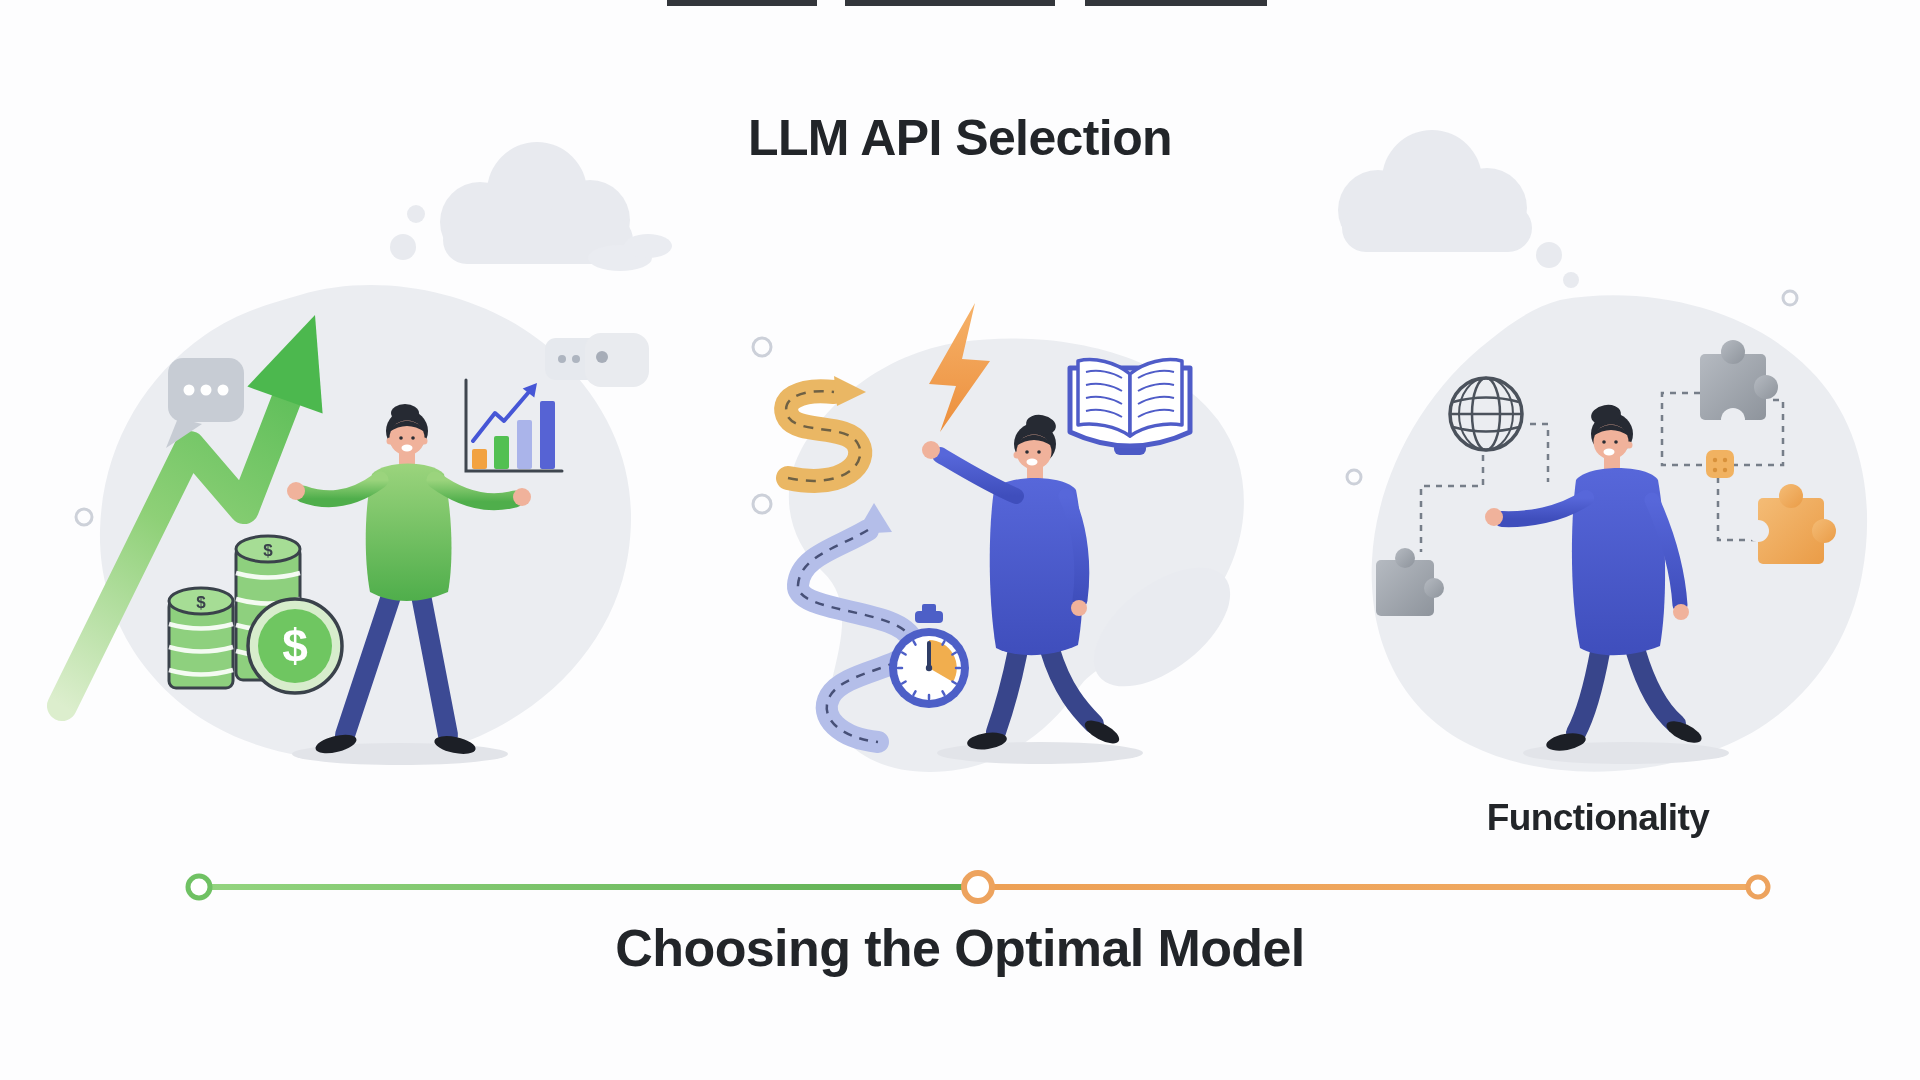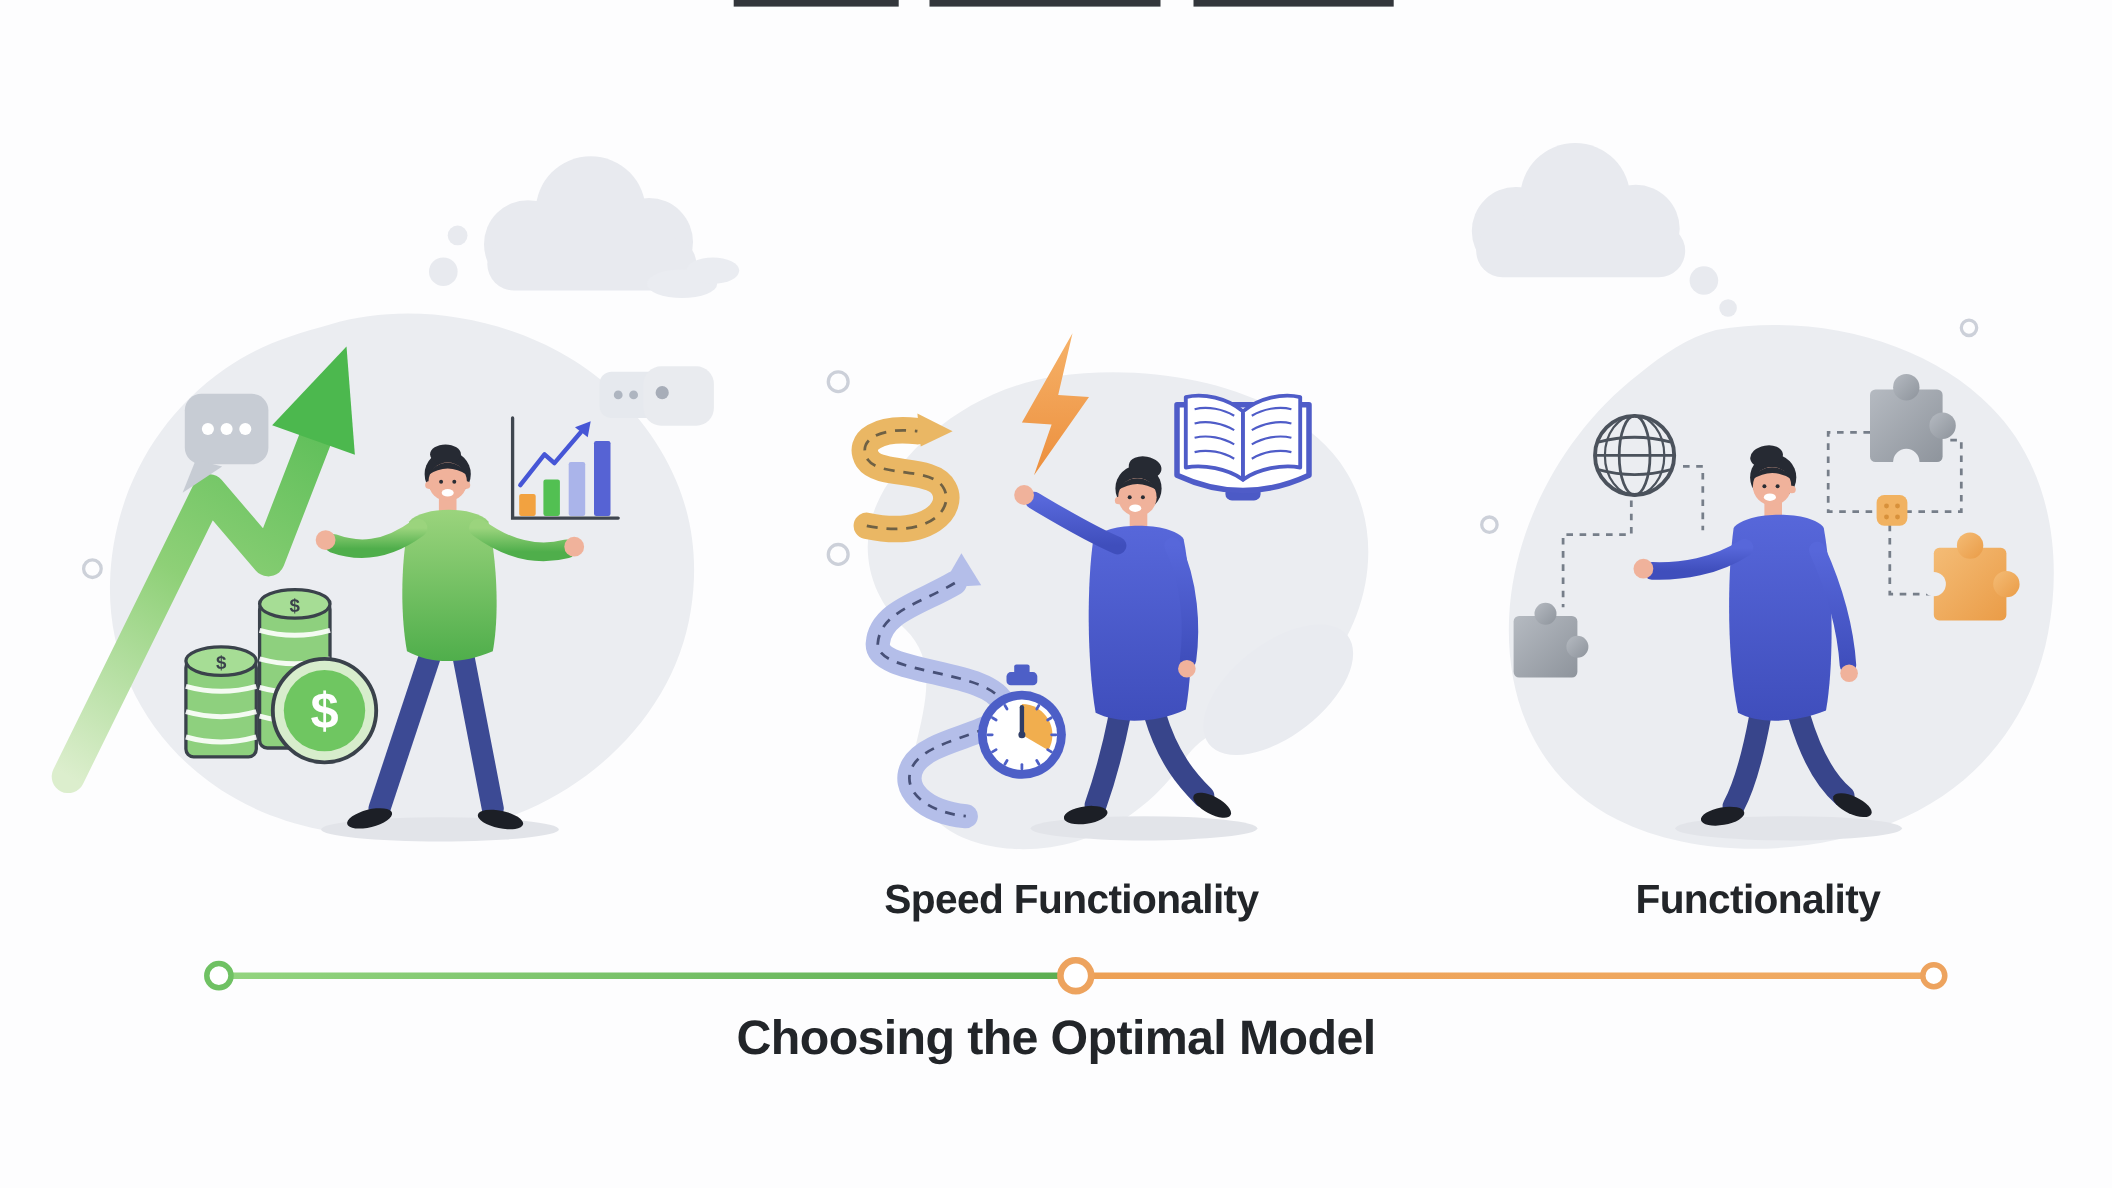--- a/index.html
+++ b/index.html
@@ -3,21 +3,21 @@
 <meta charset="utf-8">
 <style>
   html,body{margin:0;padding:0;background:#ffffff;}
   .stage{position:relative;width:1920px;height:1080px;background:#fdfdfe;overflow:hidden;
          font-family:"Liberation Sans",sans-serif;}
   .illos{position:absolute;left:0;top:0;width:1920px;height:1080px;}
   .txt{position:absolute;color:#222529;font-weight:700;letter-spacing:-0.6px;
        white-space:nowrap;line-height:1.05;}
   .title{font-size:50px;}
   .label{font-size:37px;}
-  .caption{font-size:44px;}
+  .caption{font-size:52px;}
 </style>
 </head>
 <body>
 
 <div class="stage">
 
   <svg class="illos" viewBox="0 0 1920 1080">
     <defs>
       <linearGradient id="gArr" x1="62" y1="706" x2="315" y2="315" gradientUnits="userSpaceOnUse">
         <stop offset="0" stop-color="#dceecd"></stop>
@@ -295,16 +295,16 @@
 
     <g>
       <line x1="210" y1="887" x2="964" y2="887" stroke="url(#gTlG)" stroke-width="6" stroke-linecap="round"></line>
       <line x1="992" y1="887" x2="1748" y2="887" stroke="url(#gTlO)" stroke-width="6" stroke-linecap="round"></line>
       <circle cx="199" cy="887" r="11" fill="#ffffff" stroke="#6fc163" stroke-width="5"></circle>
       <circle cx="978" cy="887" r="14" fill="#ffffff" stroke="#eda35e" stroke-width="6"></circle>
       <circle cx="1758" cy="887" r="10" fill="#ffffff" stroke="#eda35e" stroke-width="5"></circle>
     </g>
   </svg>
 
-  <div class="txt label" style="top:799px;left:974px;transform:translateX(-50%);">Speed Functionality</div>
+  <div class="txt title" style="top:112px;left:50%;transform:translateX(-50%);">LLM API Selection</div>
   <div class="txt label" style="top:799px;left:1598px;transform:translateX(-50%);">Functionality</div>
   <div class="txt caption" style="top:921px;left:50%;transform:translateX(-50%);">Choosing the Optimal Model</div>
 </div>
 
 </body></html>

